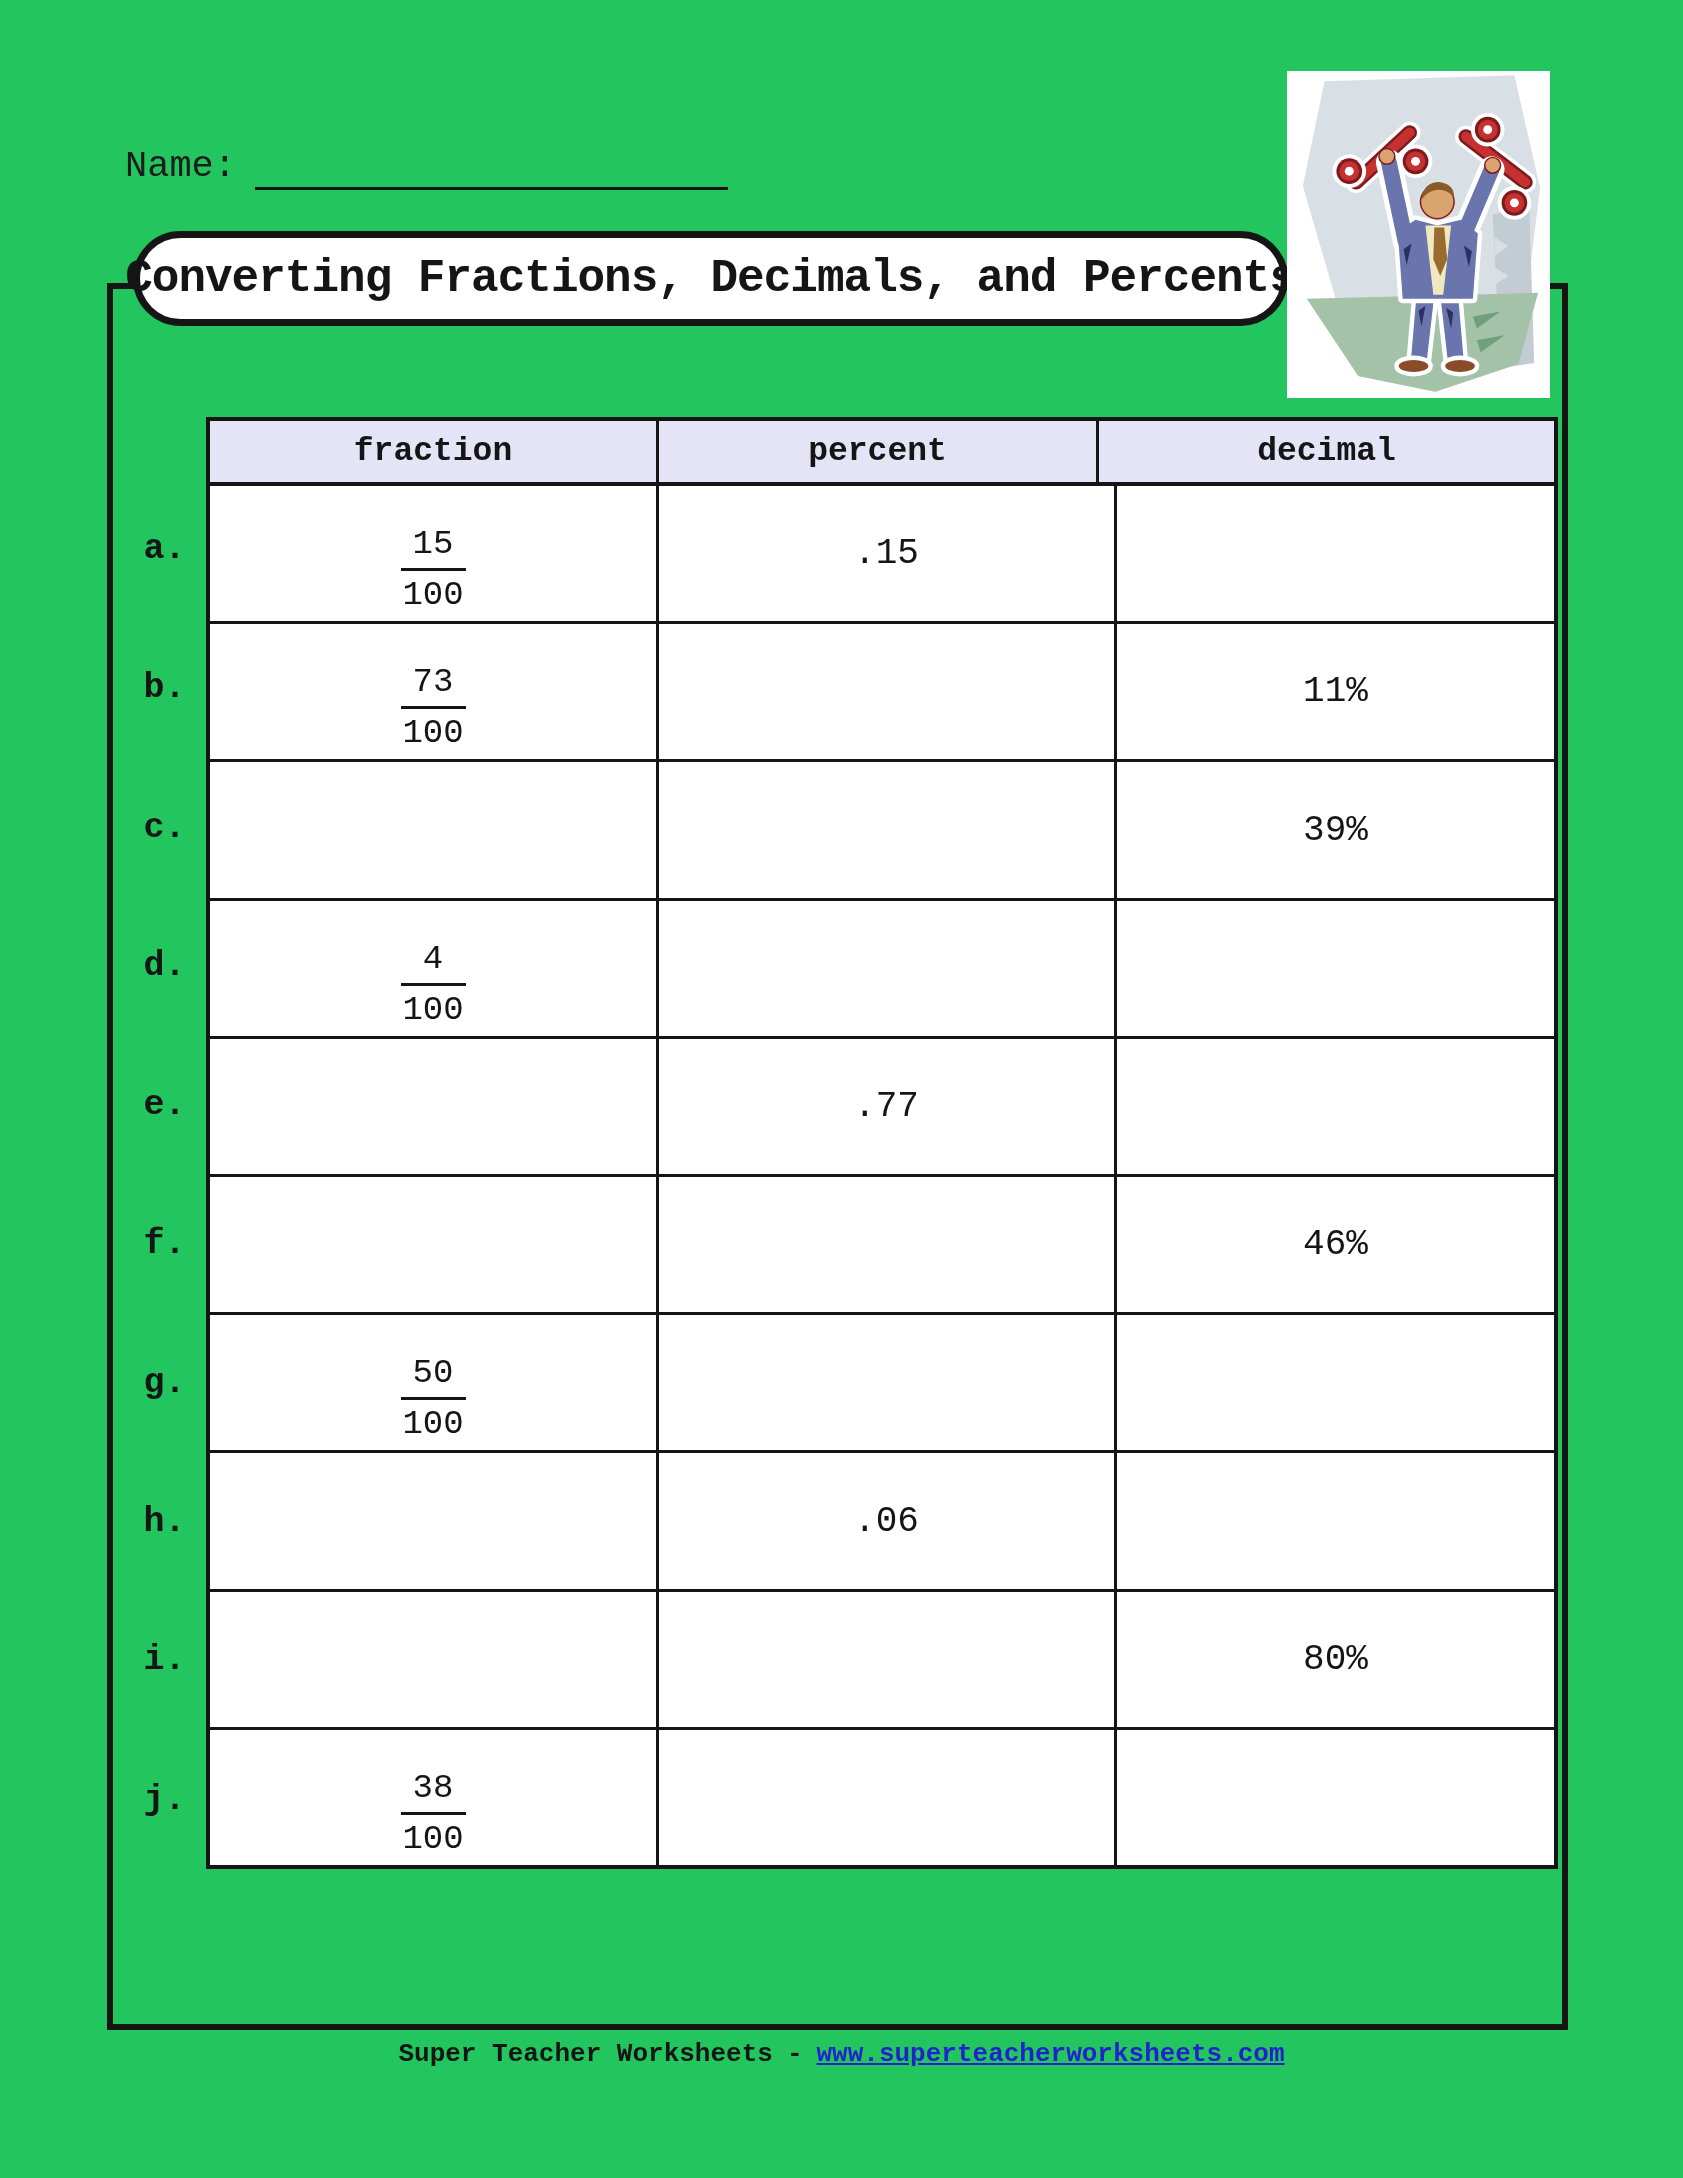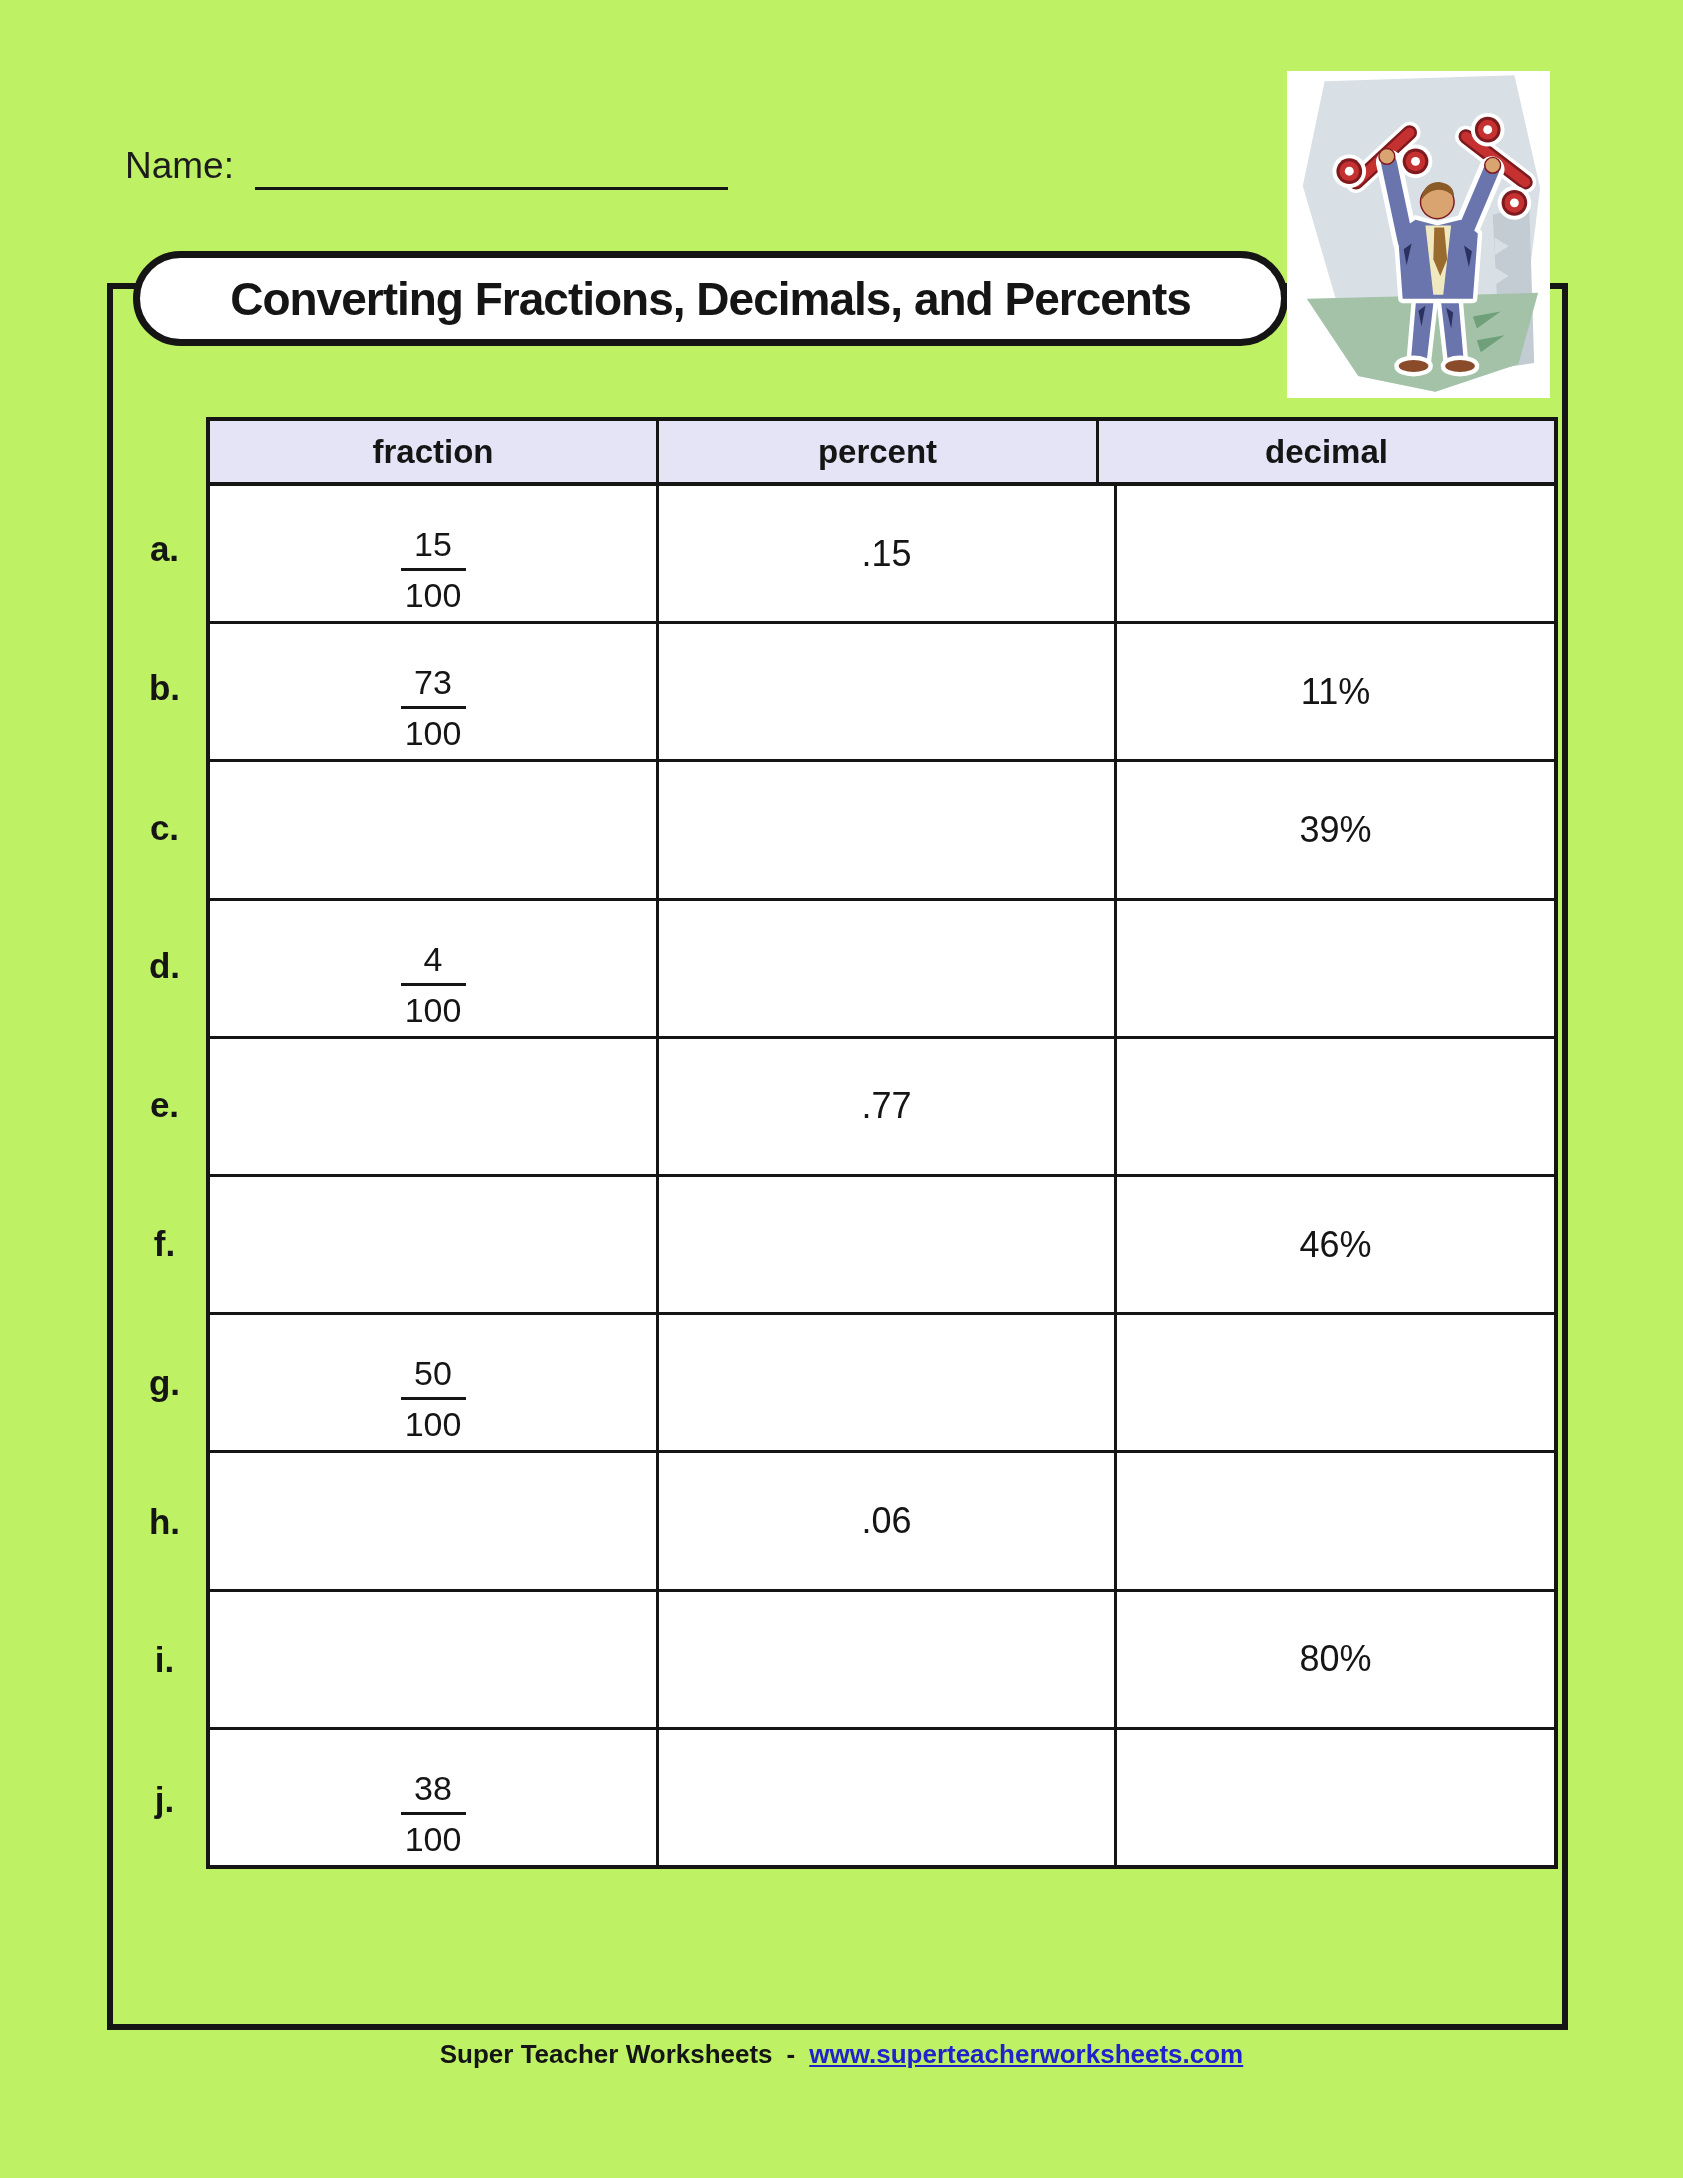--- a/index.html
+++ b/index.html
@@ -1,30 +1,30 @@
 <!DOCTYPE html>
 <html><head>
 <meta charset="utf-8">
 <style>
   html,body{margin:0;padding:0;background:#ffffff;}
-  .page{position:relative;width:1683px;height:2178px;background:#bef264;overflow:hidden;
-        font-family:Liberation Sans, sans-serif;color:#151515;}
+  .page{position:relative;width:1683px;height:2178px;background:#22c55e;overflow:hidden;
+        font-family:Liberation Mono, monospace;color:#151515;}
 
   
   .name-label{position:absolute;left:125px;top:145px;font-size:37px;color:#1c1c1c;}
   .name-line{position:absolute;left:255px;top:187px;width:473px;height:0;border-bottom:3px solid #151515;}
 
   
   .frame{position:absolute;left:107px;top:283px;width:1461px;height:1747px;
          border:6px solid #151515;box-sizing:border-box;}
 
   
   .title-pill{position:absolute;left:133px;top:231px;width:1155px;height:95px;box-sizing:border-box;
               border:7px solid #151515;border-radius:50px;background:#ffffff;z-index:3;
-              display:flex;align-items:center;justify-content:center;margin-top:20px;}
+              display:flex;align-items:center;justify-content:center;}
   .title-pill span{font-size:46px;font-weight:bold;letter-spacing:-1px;white-space:nowrap;}
 
   
   .clipart{position:absolute;left:1287px;top:71px;width:263px;height:327px;background:#ffffff;z-index:3;}
 
   
   .wtable{position:absolute;left:206px;top:417px;width:1352px;height:1452px;z-index:2;
           border:4px solid #151515;box-sizing:border-box;display:flex;flex-direction:column;background:#fff;justify-content:space-between;}
   .thead{flex:0 0 61px;background:#E4E4F6;border-bottom:4px solid #151515;display:flex;}
   .thead .cell{font-weight:bold;font-size:33px;}

